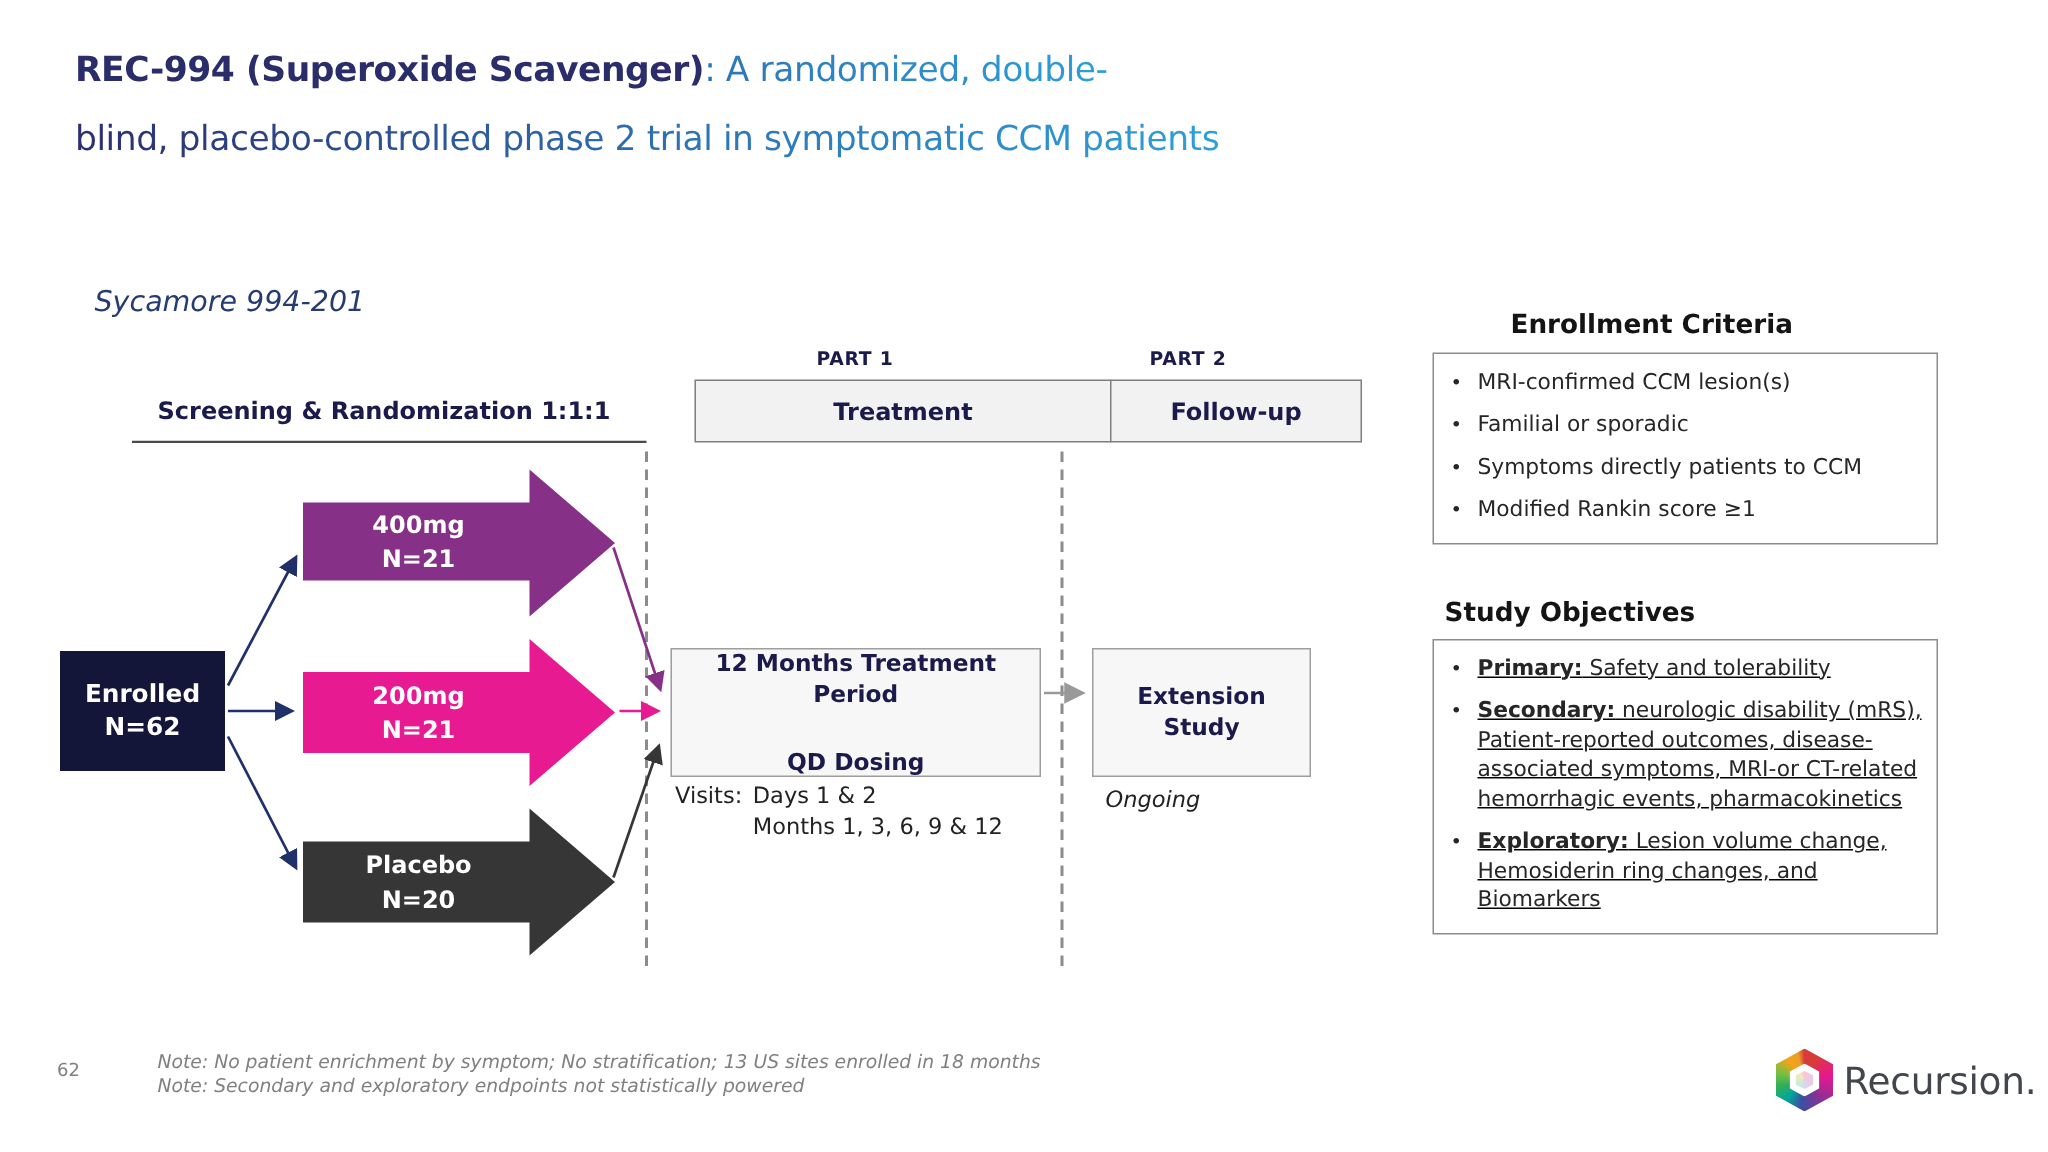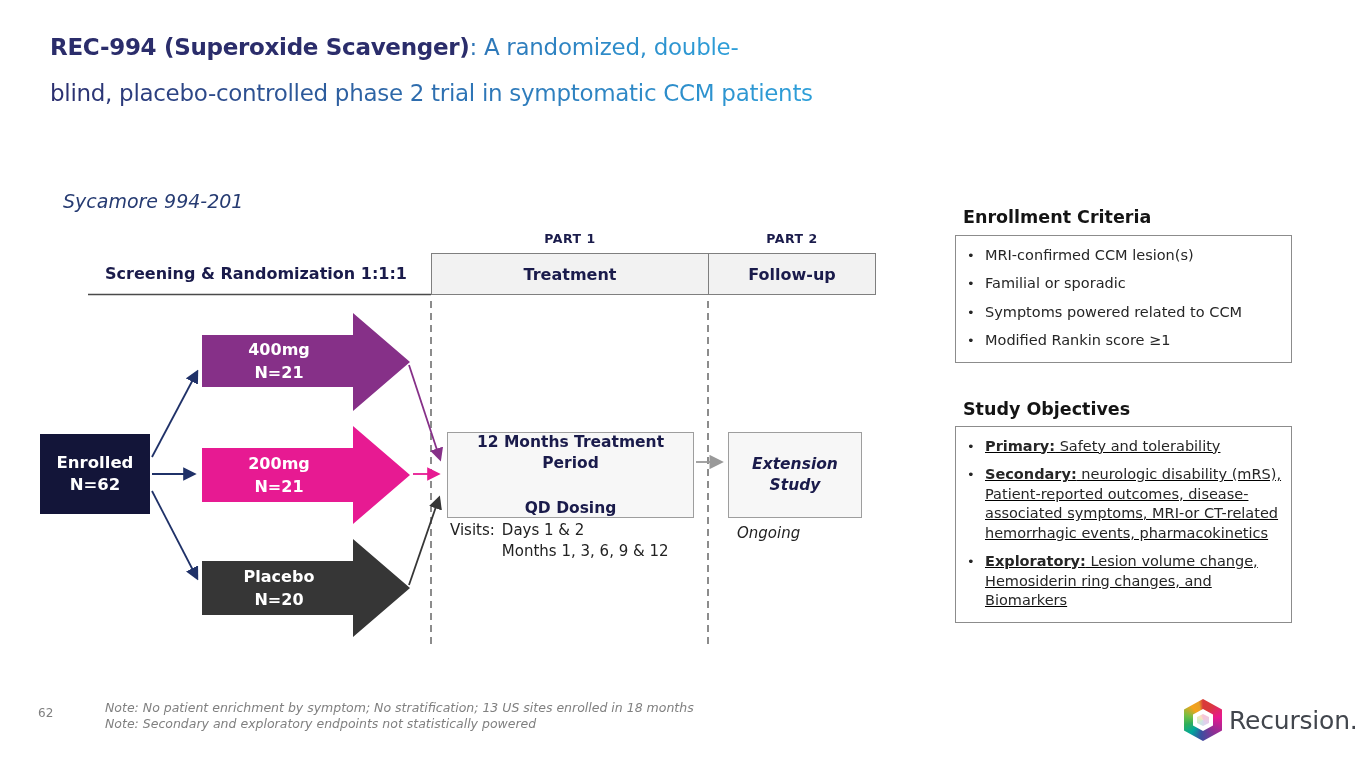--- a/index.html
+++ b/index.html
@@ -29,48 +29,48 @@
   .part-label { position:absolute; top:231px; font-size:12.5px; font-weight:bold;
                 color:#1A1B4B; text-align:center; letter-spacing:0.5px; }
   .part-1 { left:431px; width:278px; }
   .part-2 { left:708px; width:168px; }
 
   .screening-label { position:absolute; left:80px; top:264px; width:352px; text-align:center;
                      font-size:16px; font-weight:bold; color:#1A1B4B; }
 
   .hdr-box { position:absolute; top:253px; height:42px; background:#F2F2F2;
              border:1px solid #7f7f7f; display:flex; align-items:center; justify-content:center;
-             font-size:16px; font-weight:bold; color:#1A1B4B; }
+             font-size:16px; font-weight:bold; color:#1A1B4B;margin-left:32px; }
   .hdr-treatment { left:431px; width:278px; }
   .hdr-followup  { left:708px; width:168px; }
 
   .enrolled-box { position:absolute; left:40px; top:434px; width:110px; height:80px;
                   background:#131539; color:#fff; display:flex; flex-direction:column;
                   align-items:center; justify-content:center; font-weight:bold;
                   font-size:16.5px; line-height:22px; }
 
   .arm-label { position:absolute; left:205px; width:148px; text-align:center; color:#ffffff;
                font-weight:bold; font-size:16px; line-height:23px; }
   .arm-400 { top:338px; } .arm-200 { top:452px; } .arm-placebo { top:565px; }
 
   .content-box { position:absolute; top:432px; height:86px; background:#F7F7F7;
                  border:1px solid #9e9e9e; display:flex; flex-direction:column;
                  align-items:center; justify-content:center; text-align:center;
                  font-weight:bold; font-size:15.5px; line-height:21px; color:#1A1B4B; }
   .tx-box  { left:447px; width:247px; padding:0 18px;gap:24px; }
-  .ext-box { left:728px; width:134px; padding:0 21px;font-style:italic; }
+  .ext-box { left:728px; width:146px; padding:0 21px; }
 
   .visits { position:absolute; left:450px; top:520px; display:flex; gap:7px;
             font-size:15px; color:#222; line-height:21px; }
   .ongoing { position:absolute; left:737px; top:524px; font-style:italic;
              font-size:15px; color:#222; }
 
   
   .panel-heading { position:absolute; left:963px; font-size:17.5px; font-weight:bold; color:#141414; }
-  .h-enroll { top:207px; } .h-obj { top:399px; }
+  .h-enroll { top:207px;margin-left:44px; } .h-obj { top:399px; }
 
   .panel-box { position:absolute; left:955px; width:337px; background:#fff;
                border:1px solid #8C8C8C; padding:5px 8px 7px 0; }
   .box-enroll { top:235px; } .box-obj { top:426px;text-decoration:underline; }
   .panel-box ul { list-style:none; }
   .crit-item, .obj-item { position:relative; padding:4.5px 0 4.5px 29px;
                           font-size:14.5px; color:#262626; line-height:19.5px; }
   .crit-item::before, .obj-item::before { content:"\2022"; position:absolute; left:11px;
                           color:#262626; font-size:13px; }
   .obj-lead { font-weight:bold; }
@@ -179,21 +179,21 @@
   </div>
 
   <div class="content-box ext-box">Extension Study</div>
   <div class="ongoing">Ongoing</div>
 
   <div class="panel-heading h-enroll">Enrollment Criteria</div>
   <div class="panel-box box-enroll">
     <ul>
       <li class="crit-item">MRI-confirmed CCM lesion(s)</li>
       <li class="crit-item">Familial or sporadic</li>
-      <li class="crit-item">Symptoms powered related to CCM</li>
+      <li class="crit-item">Symptoms directly patients to CCM</li>
       <li class="crit-item">Modified Rankin score ≥1</li>
     </ul>
   </div>
 
   <div class="panel-heading h-obj">Study Objectives</div>
   <div class="panel-box box-obj">
     <ul>
       <li class="obj-item"><span class="obj-lead">Primary:</span><span> Safety and tolerability</span></li>
       <li class="obj-item"><span class="obj-lead">Secondary:</span><span> neurologic disability (mRS), Patient-reported outcomes, disease-associated symptoms, MRI-or CT-related hemorrhagic events, pharmacokinetics</span></li>
       <li class="obj-item"><span class="obj-lead">Exploratory:</span><span> Lesion volume change, Hemosiderin ring changes, and Biomarkers</span></li>

